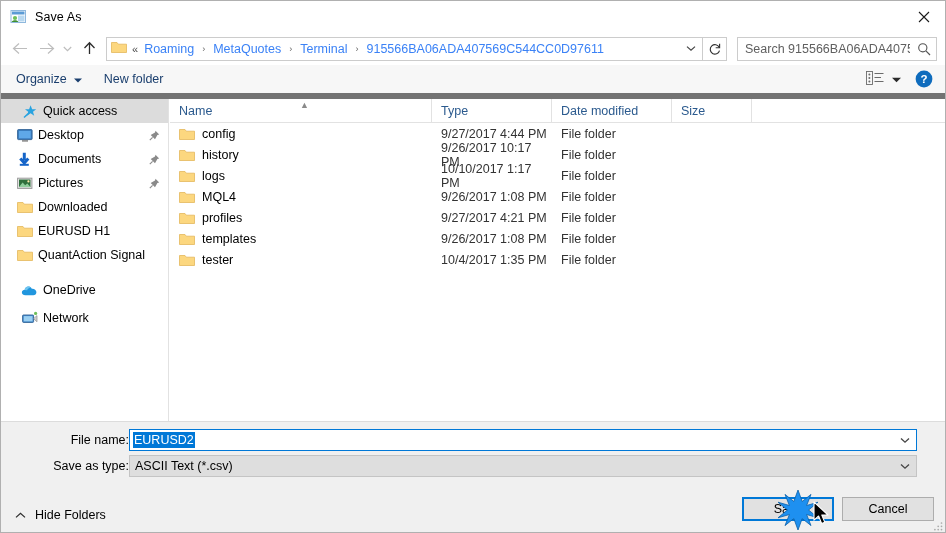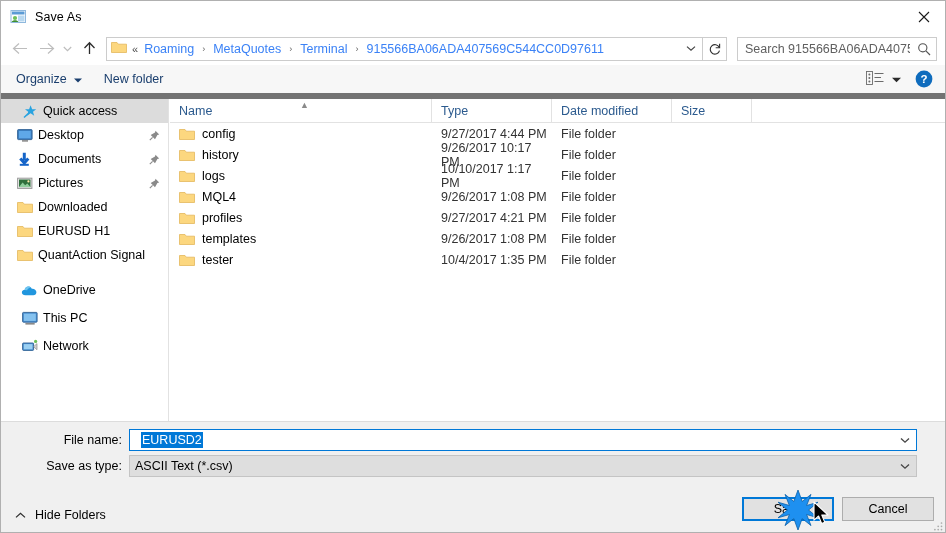--- a/index.html
+++ b/index.html
@@ -218,37 +218,36 @@
   }
   .frow {
     position: absolute; left: 0;
     height: 22px;
     display: flex; align-items: center;
   }
   #row-filename { top: 7px; }
   #row-filetype { top: 33px; }
   .flabel {
     width: 128px; text-align: right;
-    padding-right: 7px;
     font-size: 12.5px; color: #000;
     flex: none;
   }
   .fctl {
     width: 788px; height: 22px;
     display: flex; align-items: center;
     flex: none;
   }
   #filename-field {
     border: 1px solid #0078d7;
     background: #ffffff;
     width: 100%; height: 22px;
     display: flex; align-items: center;
   }
   #filename-value {
-    margin-left: 11px;
+    margin-left: 3px;
     background: #0078d7; color: #ffffff;
     font-size: 12.5px;
     padding: 1px 1px 1px 1px;
     line-height: 14px;
   }
   #filetype-field {
     border: 1px solid #c4c4c4;
     background: #dedede;
     width: 100%; height: 22px;
     display: flex; align-items: center;
@@ -518,30 +517,20 @@
             <svg width="17" height="15" viewBox="0 0 17 15">
               <path d="M4.6 12.3 C1.9 12.3 0.6 10.6 0.9 9 C1.2 7.5 2.6 6.9 3.6 7 C3.8 4.6 5.9 3.3 7.9 3.6 C9.3 3.8 10.3 4.7 10.8 5.8 C12.9 5.4 15.2 6.7 15.4 9 C15.6 11 14 12.3 12.3 12.3 Z" fill="#2196de"></path>
               <path d="M3.6 7 C3.8 4.6 5.9 3.3 7.9 3.6 C8.6 3.7 9.2 4 9.7 4.4 C8 4.6 6.6 5.7 6.1 7.2 Z" fill="#6fc5f0"></path>
             </svg>
           </span>
           <span class="side-label">OneDrive</span>
         </div>
         <div class="side-item lvl0" style="height: 28px;">
           <span class="side-ico">
             <svg width="16" height="15" viewBox="0 0 16 15">
-              <rect x="0.6" y="1.4" width="14.5" height="9.8" rx="0.8" fill="#4a8fd0" stroke="#2d5f92" stroke-width="0.9"></rect>
-              <rect x="1.9" y="2.7" width="11.9" height="7.2" fill="#85c2ef"></rect>
-              <rect x="3.4" y="12" width="9.3" height="1.6" fill="#8a8a8a"></rect>
-            </svg>
-          </span>
-          <span class="side-label">This PC</span>
-        </div>
-        <div class="side-item lvl0" style="height: 28px;">
-          <span class="side-ico">
-            <svg width="16" height="15" viewBox="0 0 16 15">
               <rect x="0.6" y="4" width="11" height="7.4" rx="0.8" fill="#4a8fd0" stroke="#2d5f92" stroke-width="0.9"></rect>
               <rect x="1.8" y="5.1" width="8.7" height="5.2" fill="#9bd0f2"></rect>
               <path d="M11.6 7.7 L15 4.6 L15 10.8 Z" fill="#d0d0d0" stroke="#909090" stroke-width="0.7"></path>
               <circle cx="13.6" cy="2.4" r="1.6" fill="#6fbf5a"></circle>
             </svg>
           </span>
           <span class="side-label">Network</span>
         </div>
       </div>
   </div>

